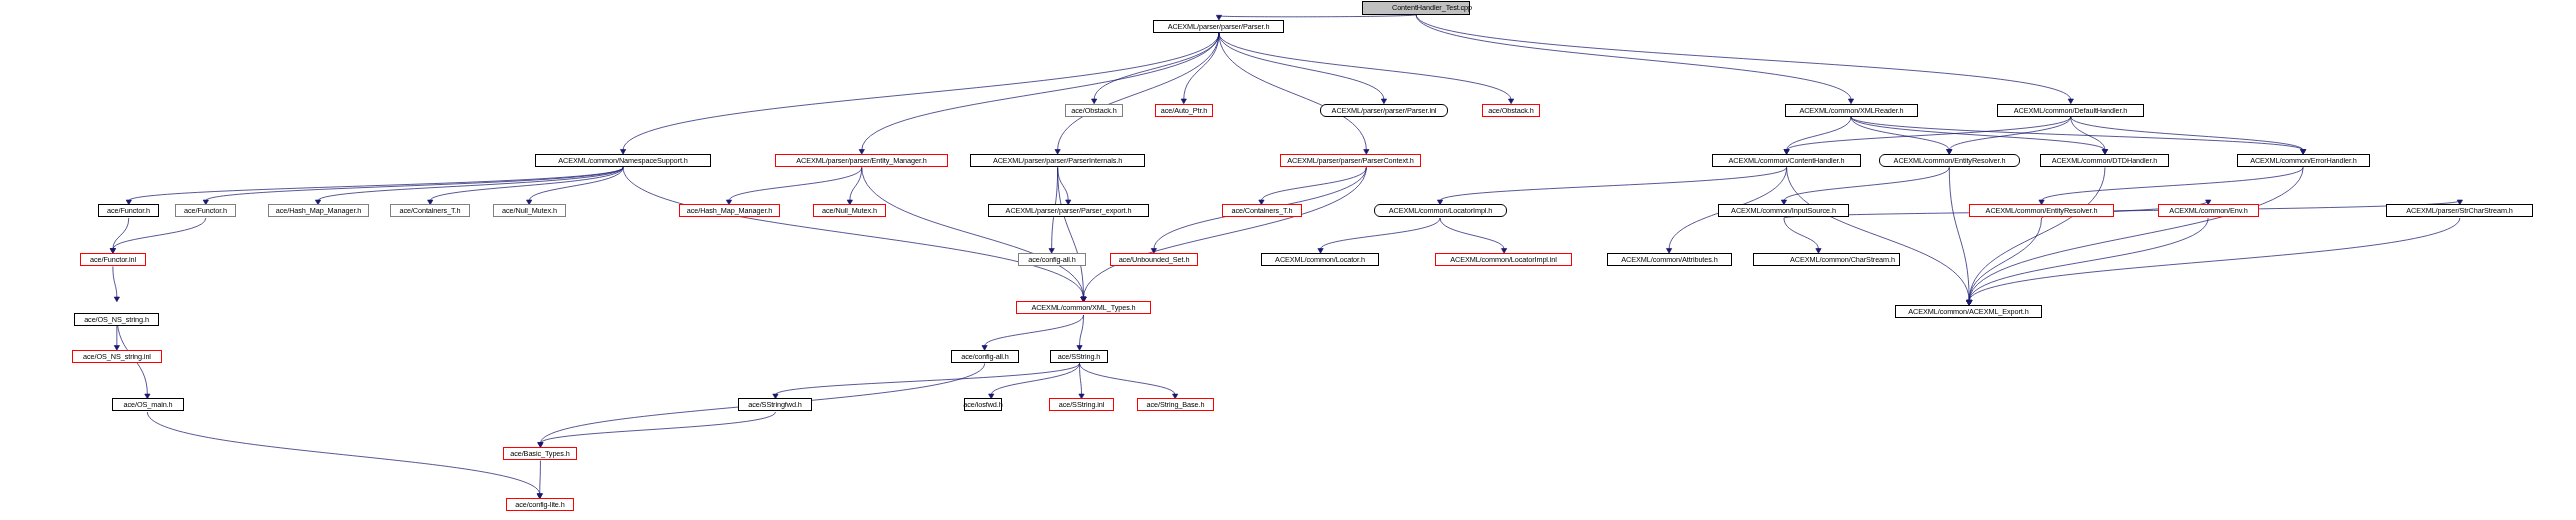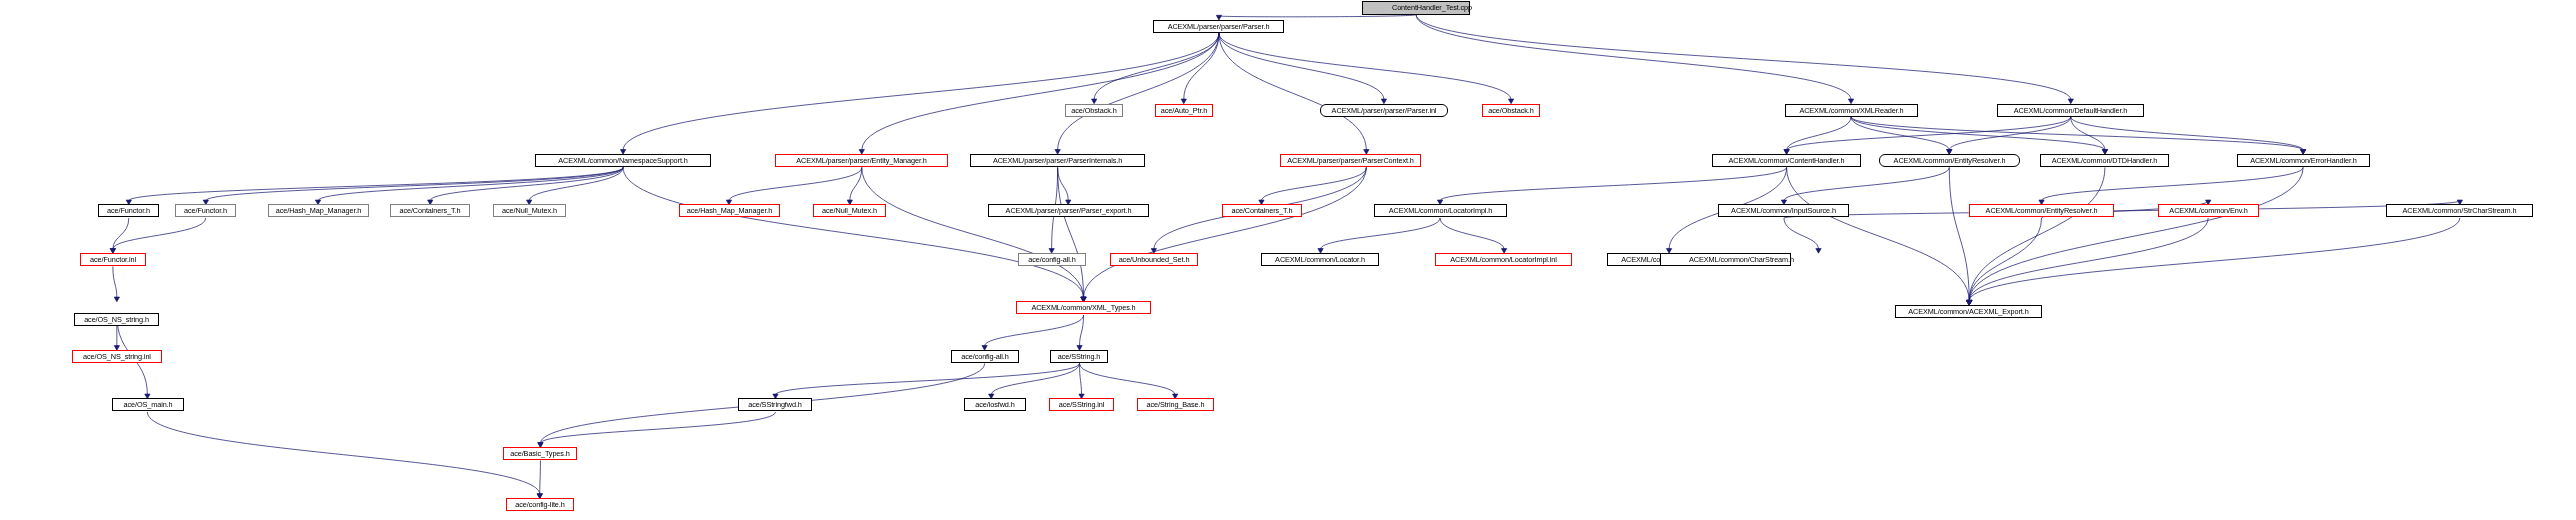--- a/index.html
+++ b/index.html
@@ -172,40 +172,40 @@
       <div class="node" style="left: 2237px; top: 154px; width: 133px;">ACEXML/common/ErrorHandler.h</div>
       <div class="node" style="left: 98px; top: 204px; width: 61px;">ace/Functor.h</div>
       <div class="node grey" style="left: 175px; top: 204px; width: 61px;">ace/Functor.h</div>
       <div class="node grey" style="left: 268px; top: 204px; width: 101px;">ace/Hash_Map_Manager.h</div>
       <div class="node grey" style="left: 390px; top: 204px; width: 80px;">ace/Containers_T.h</div>
       <div class="node grey" style="left: 493px; top: 204px; width: 73px;">ace/Null_Mutex.h</div>
       <div class="node red" style="left: 679px; top: 204px; width: 101px;">ace/Hash_Map_Manager.h</div>
       <div class="node red" style="left: 813px; top: 204px; width: 73px;">ace/Null_Mutex.h</div>
       <div class="node" style="left: 988px; top: 204px; width: 161px;">ACEXML/parser/parser/Parser_export.h</div>
       <div class="node red" style="left: 1222px; top: 204px; width: 80px;">ace/Containers_T.h</div>
-      <div class="node" style="left: 1374px; top: 204px; width: 133px;">ACEXML/common/LocatorImpl.h</div>
+      <div class="node" style="left: 1374px; top: 204px; width: 133px; border-radius: 6px;">ACEXML/common/LocatorImpl.h</div>
       <div class="node" style="left: 1718px; top: 204px; width: 131px;">ACEXML/common/InputSource.h</div>
       <div class="node red" style="left: 1969px; top: 204px; width: 145px;">ACEXML/common/EntityResolver.h</div>
       <div class="node red" style="left: 2158px; top: 204px; width: 101px;">ACEXML/common/Env.h</div>
-      <div class="node" style="left: 2386px; top: 204px; width: 147px;">ACEXML/common/StrCharStream.h</div>
+      <div class="node" style="left: 2386px; top: 204px; width: 147px;">ACEXML/parser/StrCharStream.h</div>
       <div class="node grey" style="left: 1018px; top: 253px; width: 68px;">ace/config-all.h</div>
       <div class="node red" style="left: 1110px; top: 253px; width: 88px;">ace/Unbounded_Set.h</div>
       <div class="node" style="left: 1261px; top: 253px; width: 118px;">ACEXML/common/Locator.h</div>
       <div class="node red" style="left: 1435px; top: 253px; width: 137px;">ACEXML/common/LocatorImpl.inl</div>
       <div class="node" style="left: 1607px; top: 253px; width: 125px;">ACEXML/common/Attributes.h</div>
-      <div class="node" style="left: 1660px; top: 253px; width: 131px; padding-left: 32px;">ACEXML/common/CharStream.h</div>
+      <div class="node" style="left: 1753px; top: 253px; width: 147px; padding-left: 32px;">ACEXML/common/CharStream.h</div>
       <div class="node" style="left: 1895px; top: 305px; width: 147px;">ACEXML/common/ACEXML_Export.h</div>
       <div class="node red" style="left: 80px; top: 253px; width: 66px;">ace/Functor.inl</div>
       <div class="node" style="left: 74px; top: 301px; width: 85px; margin-top: 12px;">ace/OS_NS_string.h</div>
       <div class="node red" style="left: 72px; top: 350px; width: 90px;">ace/OS_NS_string.inl</div>
       <div class="node" style="left: 112px; top: 398px; width: 72px;">ace/OS_main.h</div>
       <div class="node red" style="left: 1016px; top: 301px; width: 135px;">ACEXML/common/XML_Types.h</div>
       <div class="node" style="left: 951px; top: 350px; width: 68px;">ace/config-all.h</div>
       <div class="node" style="left: 1050px; top: 350px; width: 58px;">ace/SString.h</div>
       <div class="node" style="left: 738px; top: 398px; width: 74px;">ace/SStringfwd.h</div>
-      <div class="node" style="left: 964px; top: 398px; width: 62px;">ace/iosfwd.h</div>
+      <div class="node" style="left: 964px; top: 398px; width: 38px;">ace/iosfwd.h</div>
       <div class="node red" style="left: 1049px; top: 398px; width: 65px;">ace/SString.inl</div>
       <div class="node red" style="left: 1137px; top: 398px; width: 77px;">ace/String_Base.h</div>
       <div class="node red" style="left: 503px; top: 447px; width: 74px;">ace/Basic_Types.h</div>
       <div class="node red" style="left: 506px; top: 498px; width: 68px;">ace/config-lite.h</div>
     </div>
 </div>
 
 
 </body></html>

